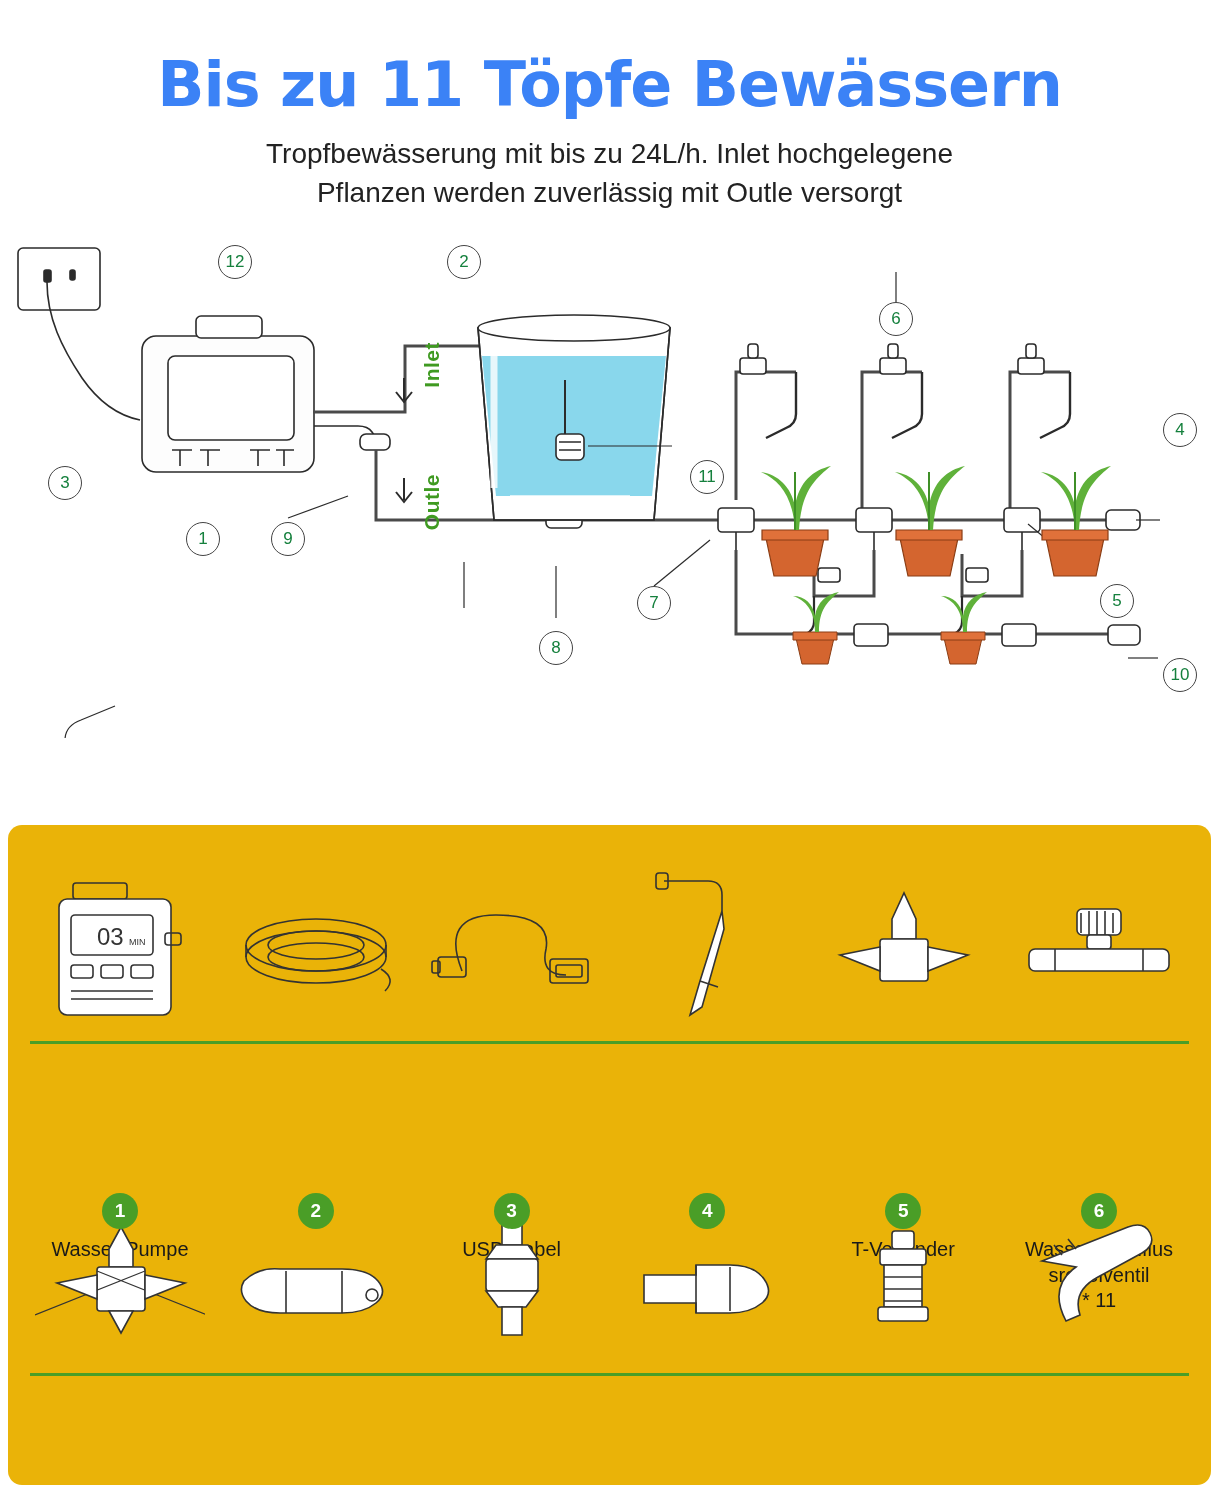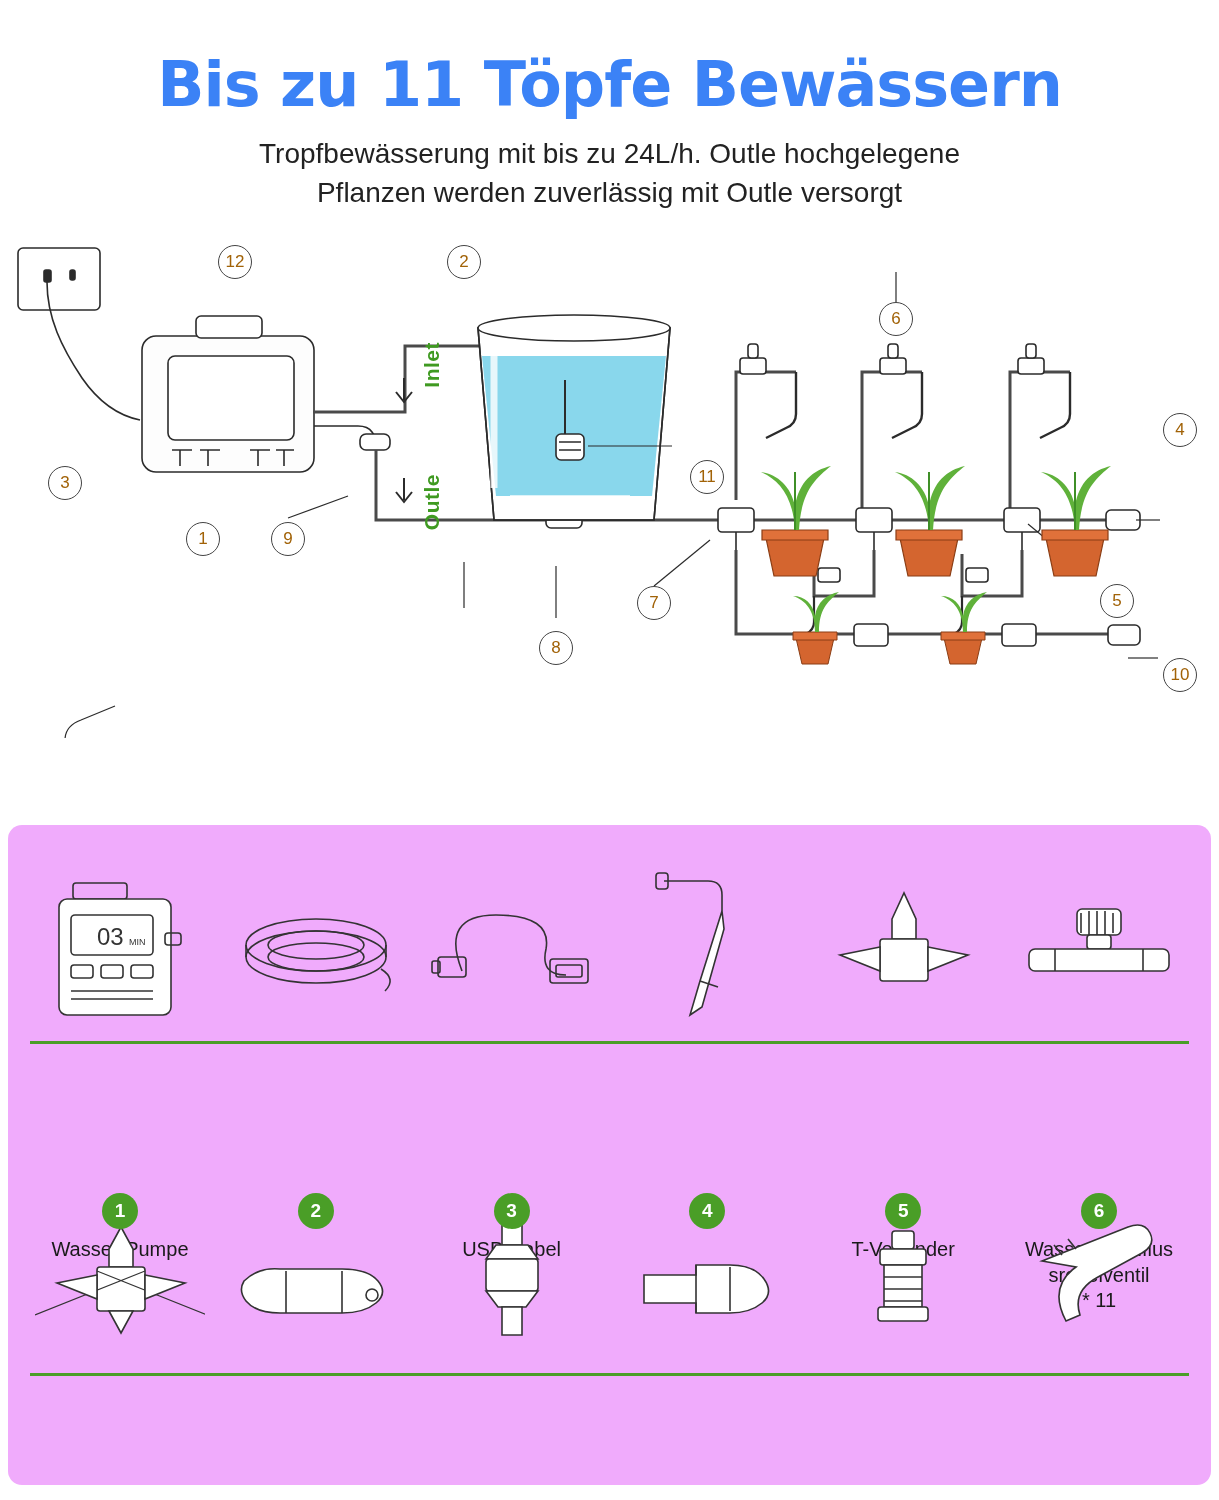--- a/index.html
+++ b/index.html
@@ -18,33 +18,33 @@
   .subtitle{
     margin-top:18px;font-size:28px;line-height:1.38;color:#222;
     font-weight:400;
   }
   
   .diagram{position:relative;width:1219px;height:500px;margin-top:26px;}
   .diagram svg{position:absolute;left:0;top:0;}
   .callout{
     position:absolute;width:34px;height:34px;border-radius:50%;
     border:1.6px solid #444;background:#fff;
-    font-size:17px;color:#a16207;
+    font-size:17px;color:#15803d;
     display:flex;align-items:center;justify-content:center;
     box-sizing:border-box;
   }
   .inlet-label,.outlet-label{
     position:absolute;color:#3f9a21;font-weight:bold;font-size:21px;
     writing-mode:vertical-rl;transform:rotate(180deg);
     letter-spacing:0.5px;
   }
   
   .panel{
     position:absolute;left:8px;top:825px;width:1203px;height:660px;
-    background:#f0abfc;border-radius:14px;
+    background:#eab308;border-radius:14px;
   }
   .row{position:absolute;left:0;width:1203px;}
   .row1{top:38px;}
   .row2{top:370px;}
   .items{
     display:flex;justify-content:space-between;
     padding:0 18px;box-sizing:border-box;
   }
   .item{width:188px;text-align:center;position:relative;}
   .art{height:170px;display:flex;align-items:flex-end;justify-content:center;}
@@ -60,21 +60,21 @@
     margin-top:8px;font-size:20px;line-height:1.28;color:#1a1a1a;
   }
   .badge-wrap{margin-top:-18px;}
 </style>
 </head>
 <body>
 
 <div class="header">
   <div class="title">Bis zu 11 Töpfe Bewässern</div>
   <div class="subtitle">
-    <div>Tropfbewässerung mit bis zu 24L/h. Outle hochgelegene</div>
+    <div>Tropfbewässerung mit bis zu 24L/h. Inlet hochgelegene</div>
     <div>Pflanzen werden zuverlässig mit Outle versorgt</div>
   </div>
 </div>
 
 <div class="diagram">
   <svg width="1219" height="500" viewBox="0 0 1219 500">
     <g fill="none" stroke="#2b2b2b" stroke-width="1.6">
 
       <rect x="18" y="10" width="82" height="62" rx="5"></rect>
       <rect x="44" y="32" width="7" height="12" rx="2" fill="#2b2b2b"></rect>

